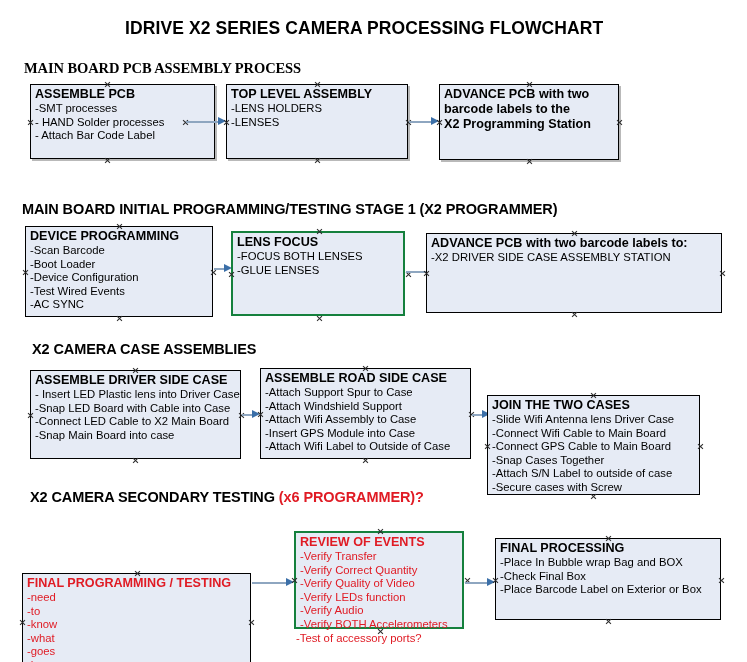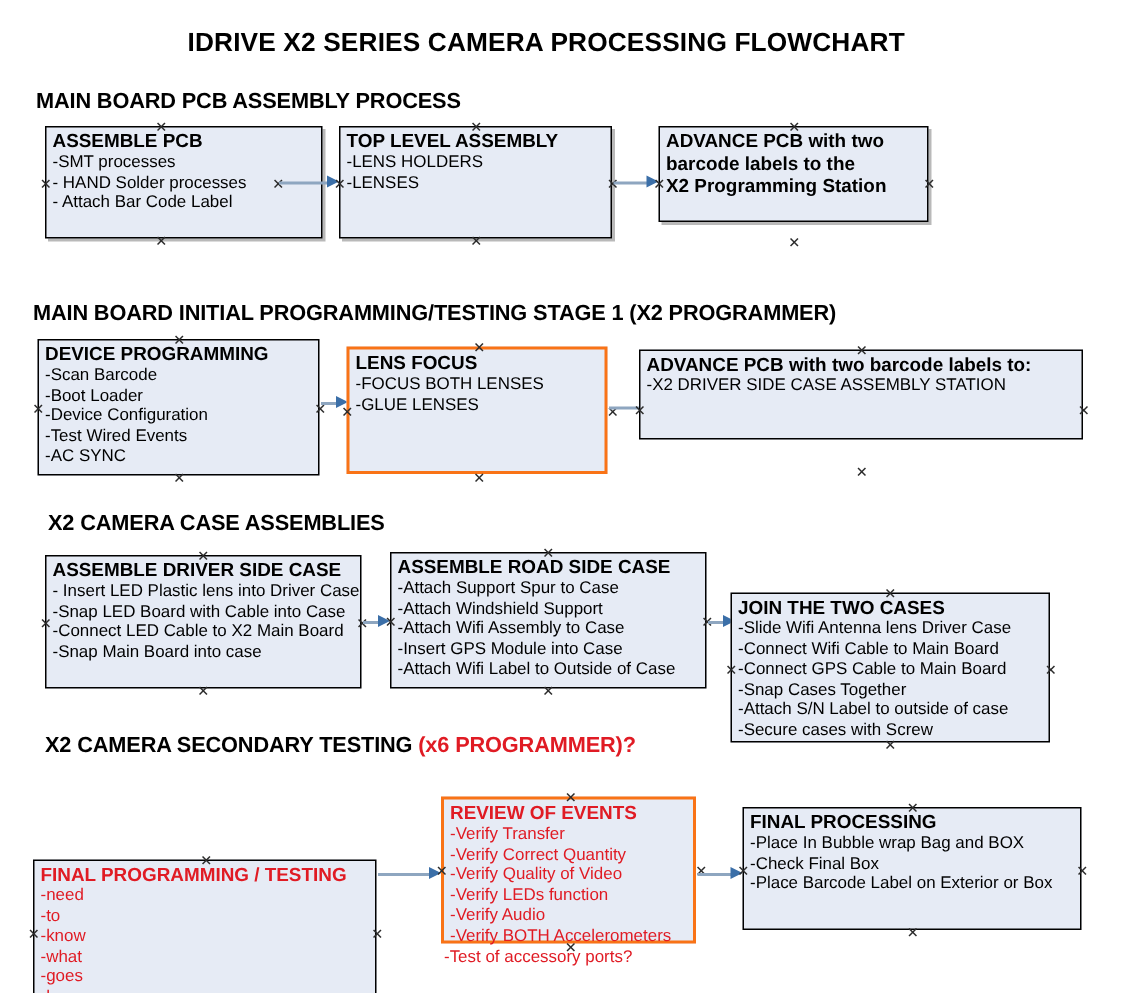--- a/index.html
+++ b/index.html
@@ -44,21 +44,21 @@
   
   .node {
     position: absolute;
     box-sizing: border-box;
     background: #e6ebf5;
     border: 1px solid #000000;
     padding: 2px 0 0 4px;
     overflow: visible;
   }
   .node.gray-border {
-    border: 2px solid #f97316;
+    border: 2px solid #15803d;
   }
   .node.shadowed {
     box-shadow: 2px 2px 0 rgba(128,128,128,0.55);
   }
   .node-title {
     display: block;
     font-weight: bold;
     font-size: 12.6px;
     color: #000000;
     line-height: 14px;
@@ -121,21 +121,21 @@
     border-left: 8px solid #3b6fa8;
   }
 </style>
 </head>
 <body>
 
 <div id="canvas">
 
   <div class="doc-title" style="left:125px; top:18px; font-size:17.5px;">IDRIVE X2  SERIES CAMERA PROCESSING FLOWCHART</div>
 
-  <div class="section-title" style="left:24px; top:60px;">MAIN BOARD PCB ASSEMBLY PROCESS</div>
+  <div class="section-title" style="left:24px; top:60px;font-family:Liberation Serif, serif;">MAIN BOARD PCB ASSEMBLY PROCESS</div>
 
   <div class="node shadowed" style="left:30px; top:84px; width:185px; height:75px;">
     <span class="node-title">ASSEMBLE PCB</span>
     <span class="node-line">-SMT processes</span>
     <span class="node-line">- HAND Solder processes</span>
     <span class="node-line">- Attach Bar Code Label</span>
     <span class="handle" style="left:73px; top:-4px;"></span>
     <span class="handle" style="left:-4px; top:34px;"></span>
     <span class="handle" style="left:151px; top:34px;"></span>
     <span class="handle" style="left:73px; top:72px;"></span>
@@ -154,21 +154,21 @@
     <span class="handle" style="left:-4px; top:34px;"></span>
     <span class="handle" style="left:178px; top:34px;"></span>
     <span class="handle" style="left:87px; top:72px;"></span>
   </div>
 
   <div class="arrow" style="left:409px; top:117px; width:30px;">
     <span class="shaft"></span>
     <span class="head"></span>
   </div>
 
-  <div class="node shadowed" style="left:439px; top:84px; width:180px; height:64px;">
+  <div class="node shadowed" style="left:439px; top:84px; width:180px; height:76px;">
     <span class="node-title">ADVANCE PCB with two</span>
     <span class="node-title">barcode labels to the</span>
     <span class="node-title"> X2 Programming Station</span>
     <span class="handle" style="left:86px; top:-4px;"></span>
     <span class="handle" style="left:-4px; top:34px;"></span>
     <span class="handle" style="left:176px; top:34px;"></span>
     <span class="handle" style="left:86px; top:73px;"></span>
   </div>
 
   <div class="section-title" style="left:22px; top:201px;">MAIN BOARD INITIAL PROGRAMMING/TESTING STAGE 1 (X2 PROGRAMMER)</div>
@@ -199,21 +199,21 @@
     <span class="handle" style="left:-5px; top:38px;"></span>
     <span class="handle" style="left:172px; top:38px;"></span>
     <span class="handle" style="left:83px; top:82px;"></span>
   </div>
 
   <div class="arrow" style="left:406px; top:267px; width:28px;">
     <span class="shaft"></span>
     <span class="head"></span>
   </div>
 
-  <div class="node" style="left:426px; top:233px; width:296px; height:60px;">
+  <div class="node" style="left:426px; top:233px; width:296px; height:80px;">
     <span class="node-title">ADVANCE PCB with two barcode labels to:</span>
     <span class="node-line">-X2 DRIVER  SIDE  CASE  ASSEMBLY STATION</span>
     <span class="handle" style="left:144px; top:-4px;"></span>
     <span class="handle" style="left:-4px; top:36px;"></span>
     <span class="handle" style="left:292px; top:36px;"></span>
     <span class="handle" style="left:144px; top:77px;"></span>
   </div>
 
   <div class="section-title" style="left:32px; top:341px;">X2 CAMERA CASE ASSEMBLIES</div>
 

